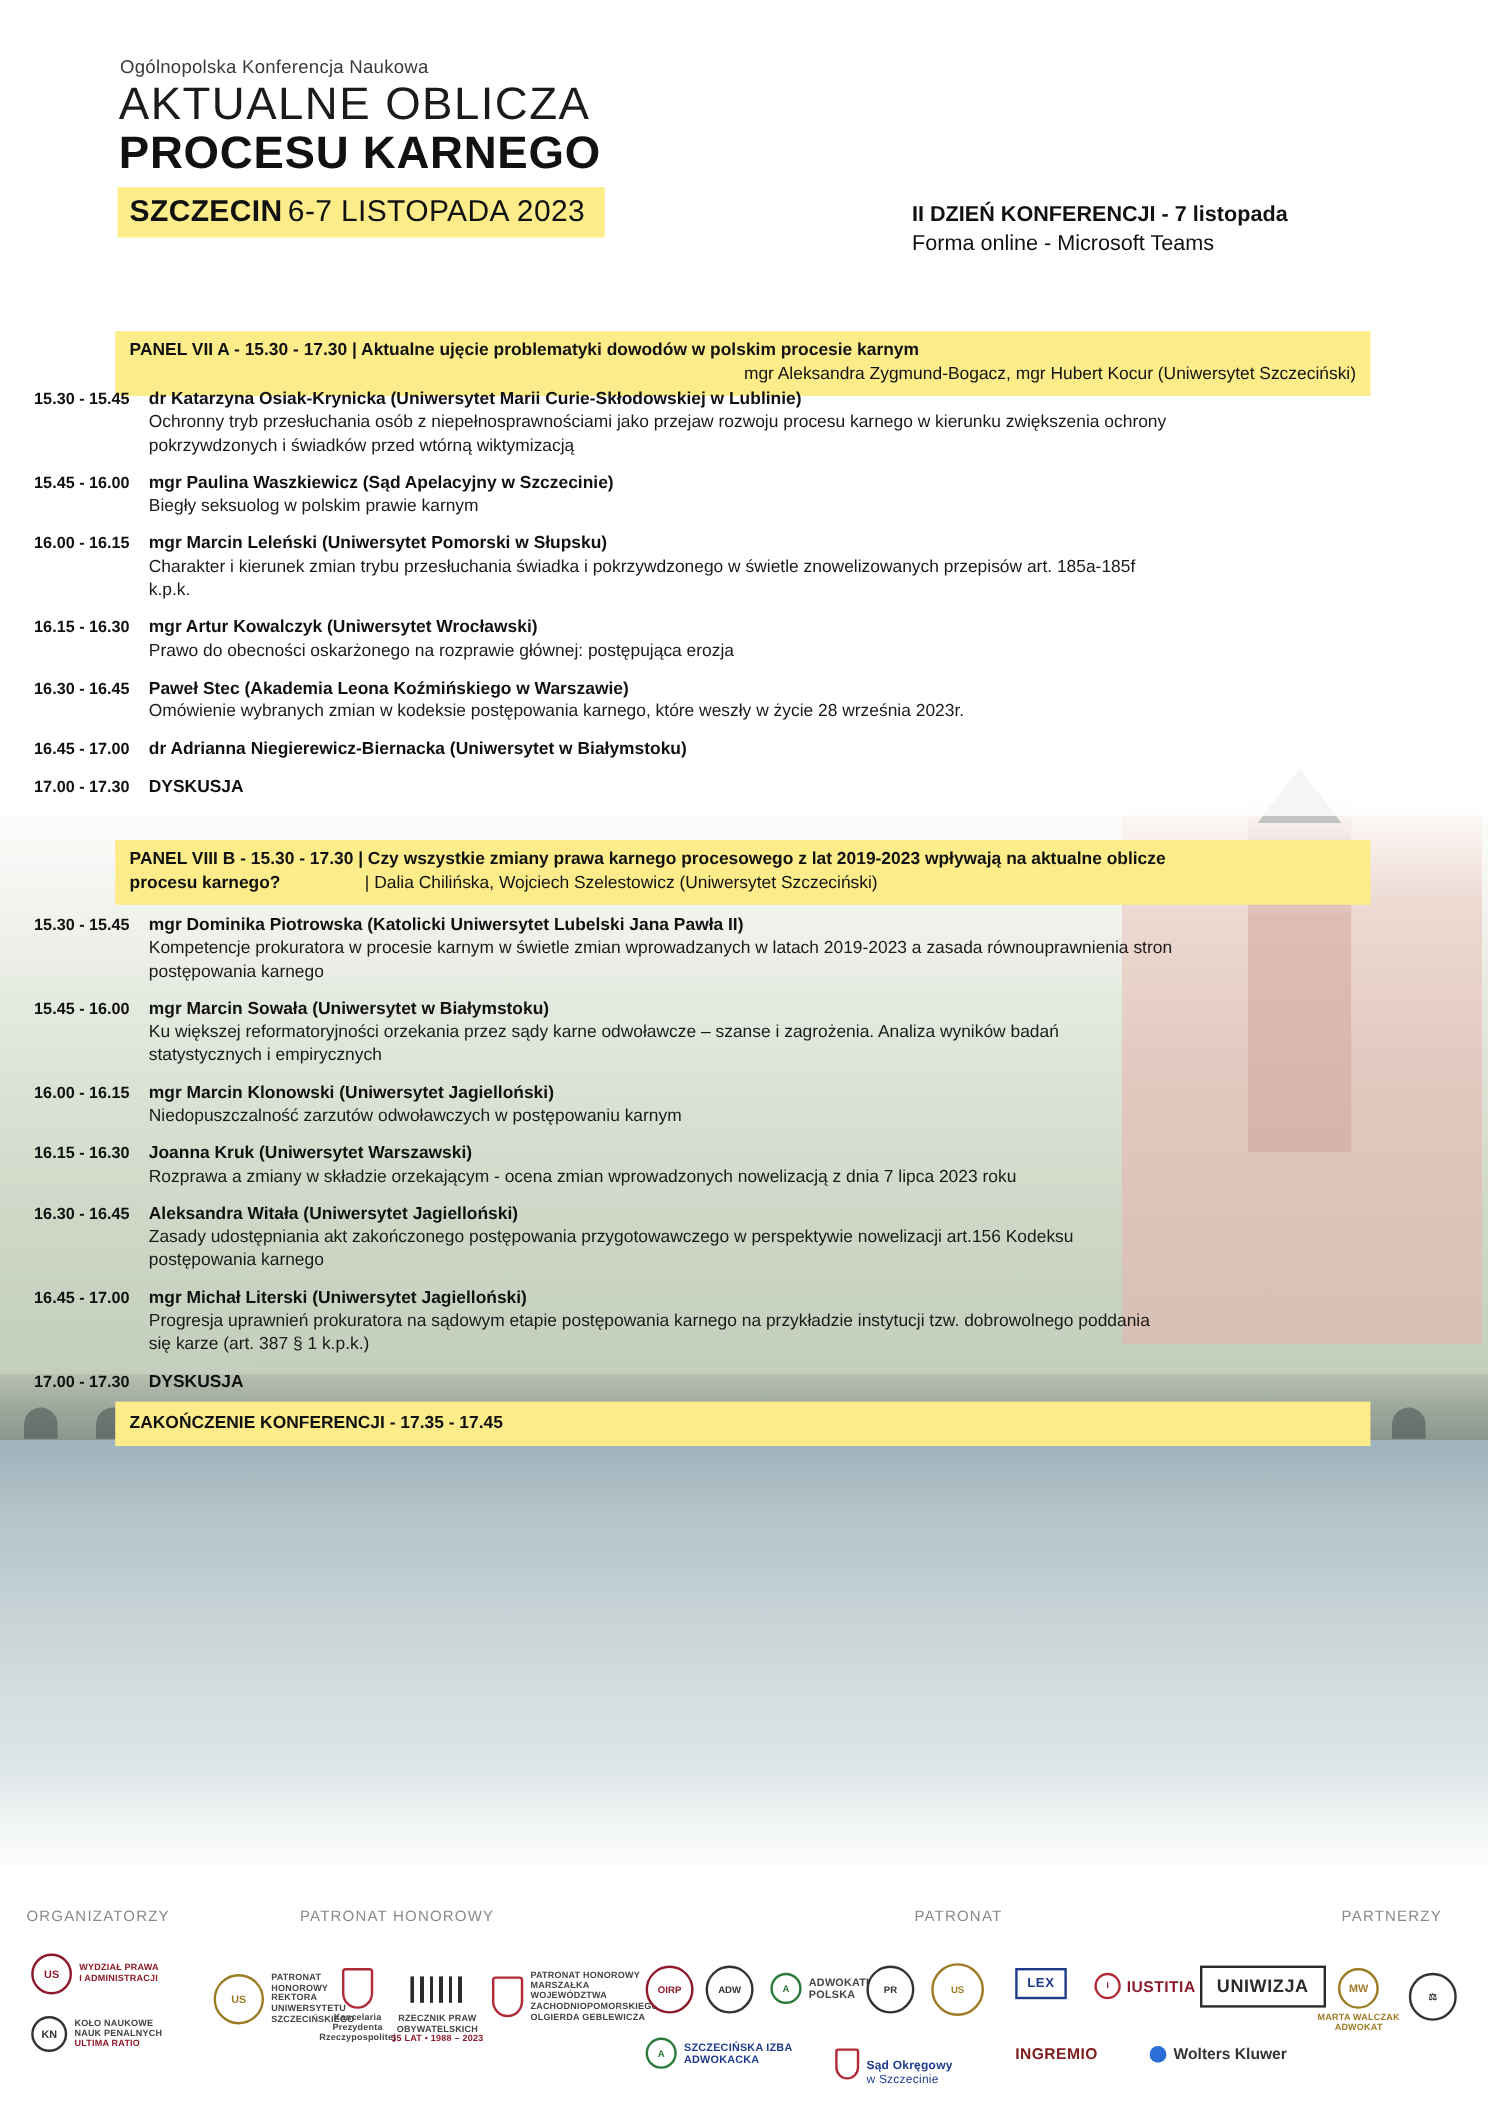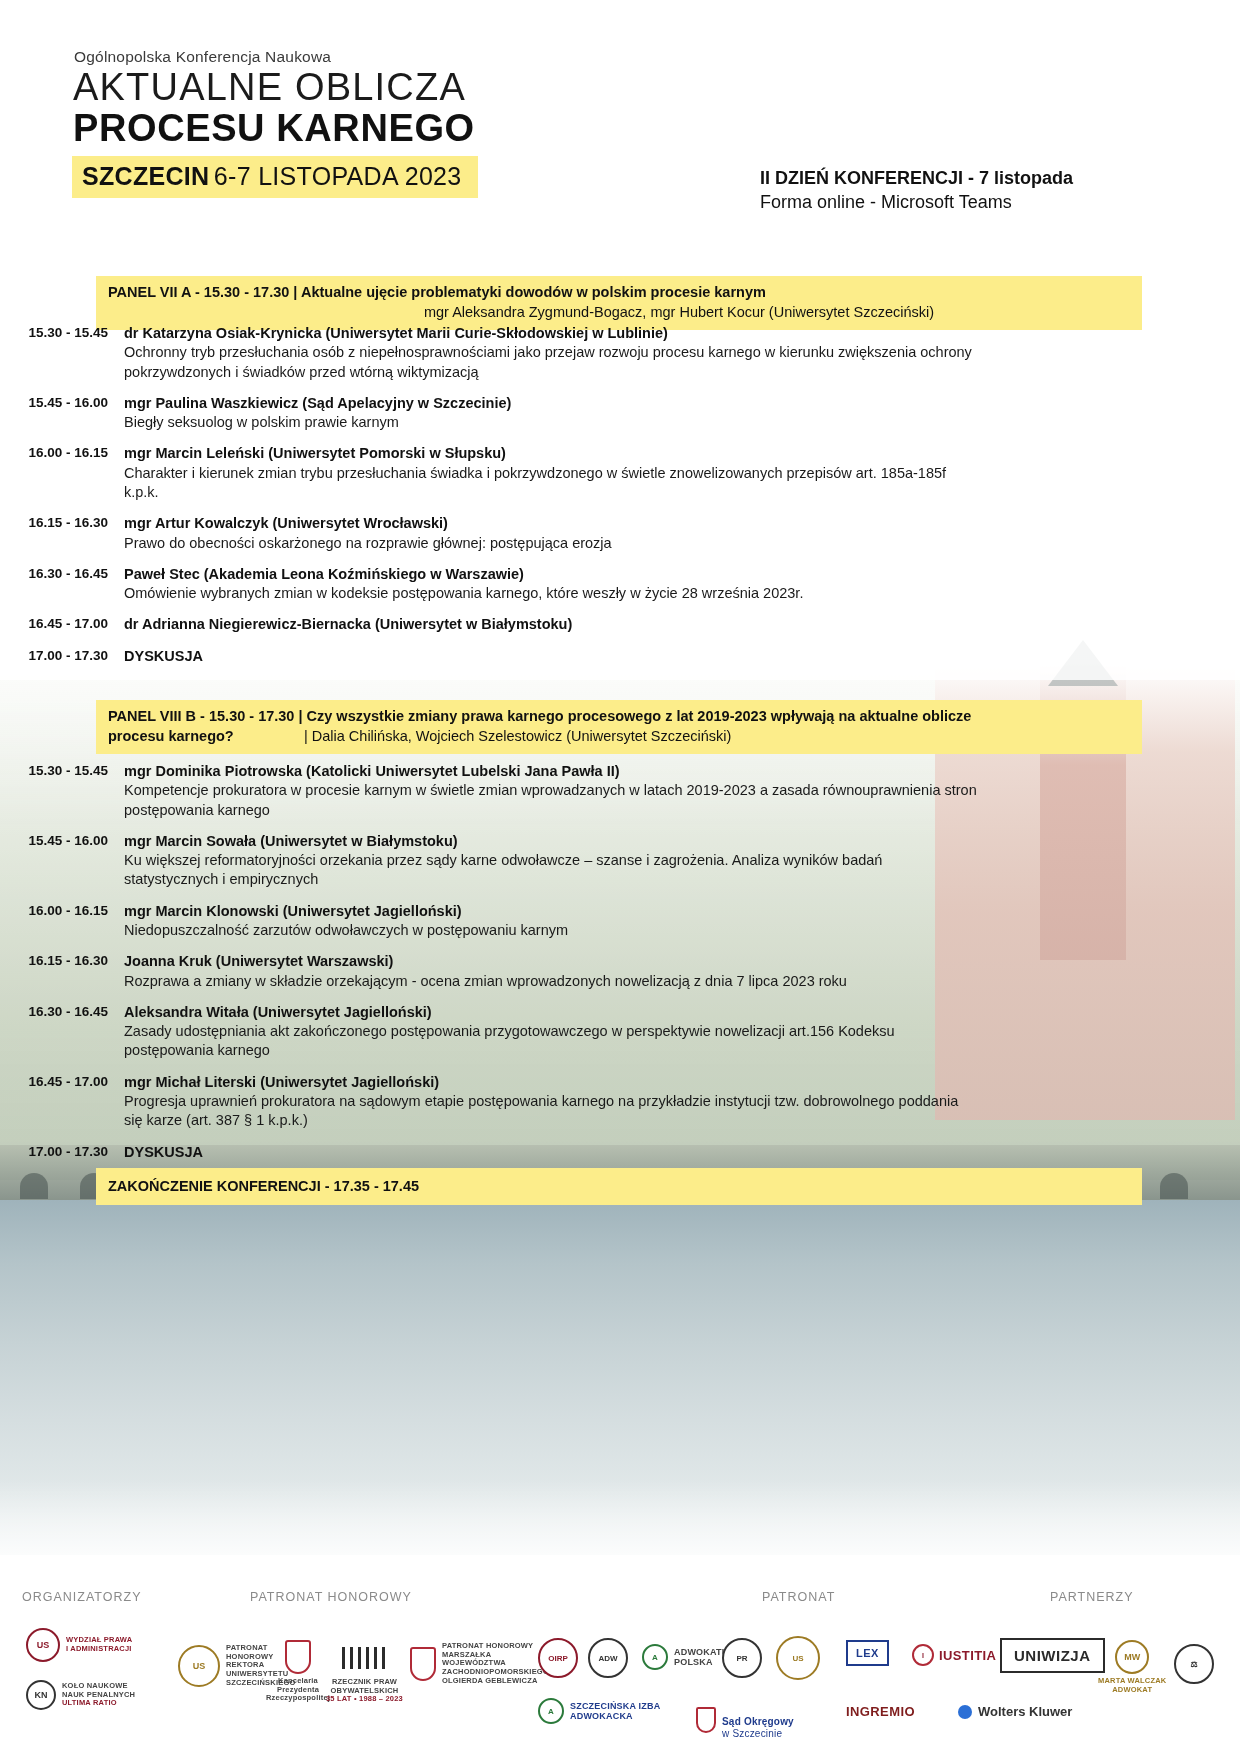--- a/index.html
+++ b/index.html
@@ -64,21 +64,21 @@
   }
   .bg-topwash {
     position: absolute; left:0; top:0; width:1240px; height:680px;
     background: rgba(255,255,255,0.82);
   }
 
   
   .content { position: relative; z-index: 2; }
 
   
-  .header { position: absolute; left: 72px; top: 48px; width: 1070px; }
+  .header { position: absolute; left: 98px; top: 48px; width: 1070px; }
   .brand-pre {
     font-size: 15.5px; color: #3a3a3a; letter-spacing: .2px; margin: 0 0 2px 2px;
   }
   .brand-l1 {
     font-size: 38px; letter-spacing: 1.2px; color: #1b1b1b; font-weight: 400;
     line-height: 1.05; margin-left: 1px;
   }
   .brand-l2 {
     font-size: 38px; letter-spacing: .6px; color: #111; font-weight: 700;
     line-height: 1.08; margin-left: 1px;
@@ -208,21 +208,21 @@
     </div>
   </div>
 
   <div class="daybox">
     <div class="d1">II DZIEŃ KONFERENCJI - 7 listopada</div>
     <div class="d2">Forma online - Microsoft Teams</div>
   </div>
 
   <div class="panel-bar" style="left:96px; top:276px; width:1046px;">
     <div class="pb-title">PANEL VII A - 15.30 - 17.30 | Aktualne ujęcie problematyki dowodów w polskim procesie karnym</div>
-    <div class="pb-sub" style="text-align:center; padding-left:120px;">mgr Aleksandra Zygmund-Bogacz, mgr Hubert Kocur (Uniwersytet Szczeciński)</div>
+    <div class="pb-sub" style="text-align:right; padding-left:120px;">mgr Aleksandra Zygmund-Bogacz, mgr Hubert Kocur (Uniwersytet Szczeciński)</div>
   </div>
 
   <div class="sessions" style="top:324px;">
 
     <div class="row" style="margin-top:0">
       <div class="time">15.30 - 15.45</div>
       <div class="body">
         <div class="speaker">dr Katarzyna Osiak-Krynicka (Uniwersytet Marii Curie-Skłodowskiej w Lublinie)</div>
         <div class="desc">Ochronny tryb przesłuchania osób z niepełnosprawnościami jako przejaw rozwoju procesu karnego w kierunku zwiększenia ochrony pokrzywdzonych i świadków przed wtórną wiktymizacją</div>
       </div>
@@ -345,21 +345,21 @@
     <span>ZAKOŃCZENIE KONFERENCJI - 17.35 - 17.45</span>
   </div>
 
 </div>
 
 <div class="footer">
   <div class="foot-labels">
     <span style="left:22px;">ORGANIZATORZY</span>
     <span style="left:250px;">PATRONAT HONOROWY</span>
     <span style="left:762px;">PATRONAT</span>
-    <span style="left:1050px;">PARTNERZY</span>
+    <span style="left:1118px;">PARTNERZY</span>
   </div>
 
   <div class="logo-strip">
 
     <div class="lg" style="left:26px; top:10px;">
       <div class="seal" style="width:34px;height:34px;">US</div>
       <div class="mini-text" style="margin-left:6px;">
         <div class="hl">WYDZIAŁ PRAWA</div>
         <div class="hl">I ADMINISTRACJI</div>
       </div>

